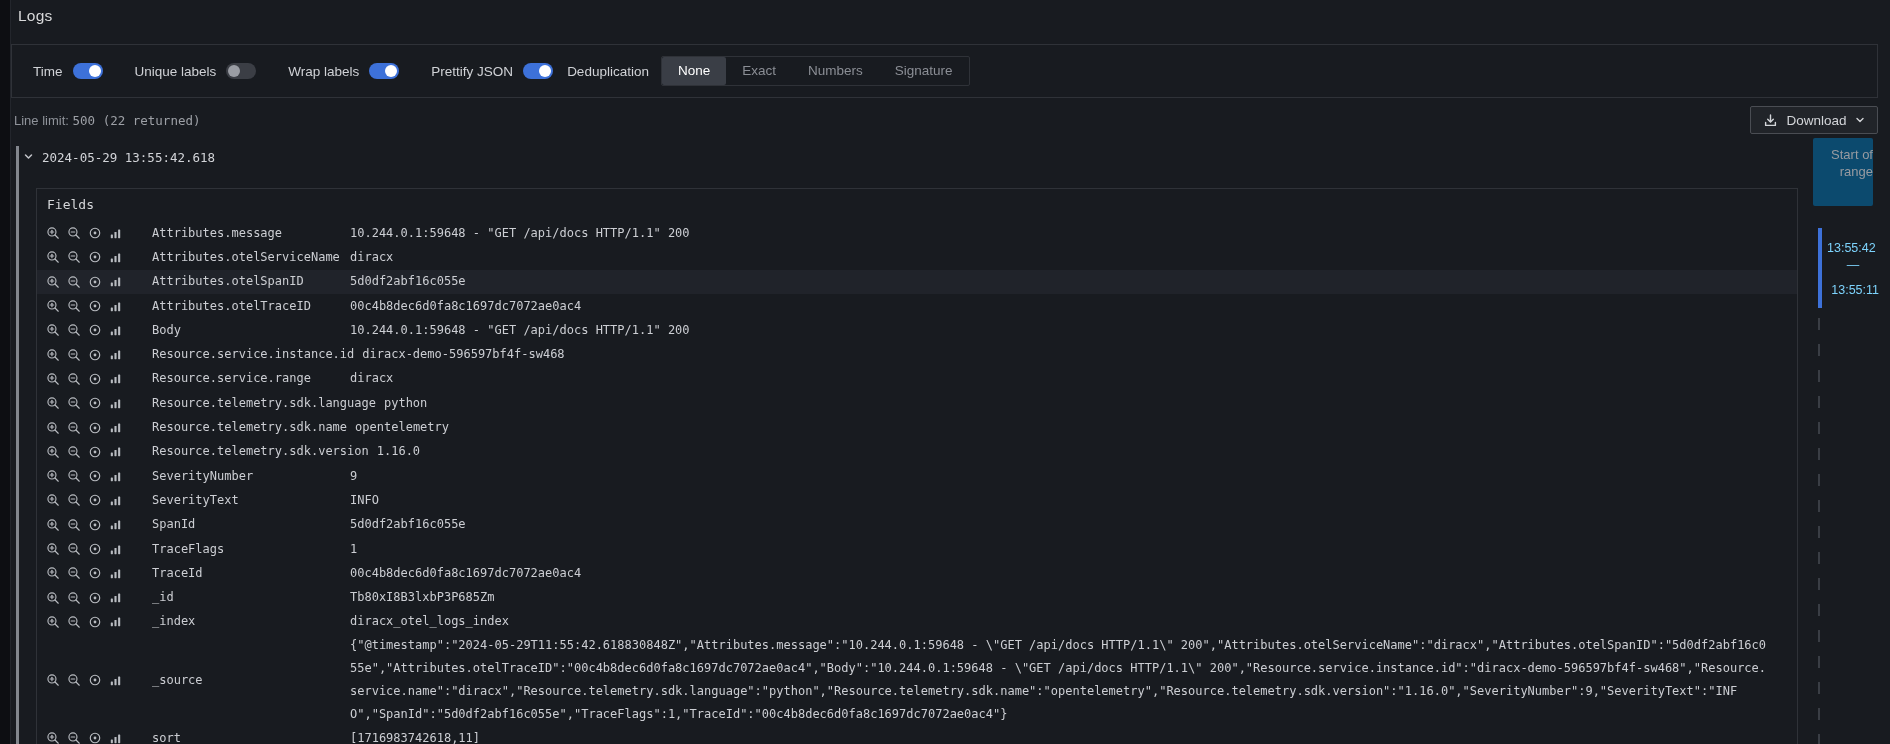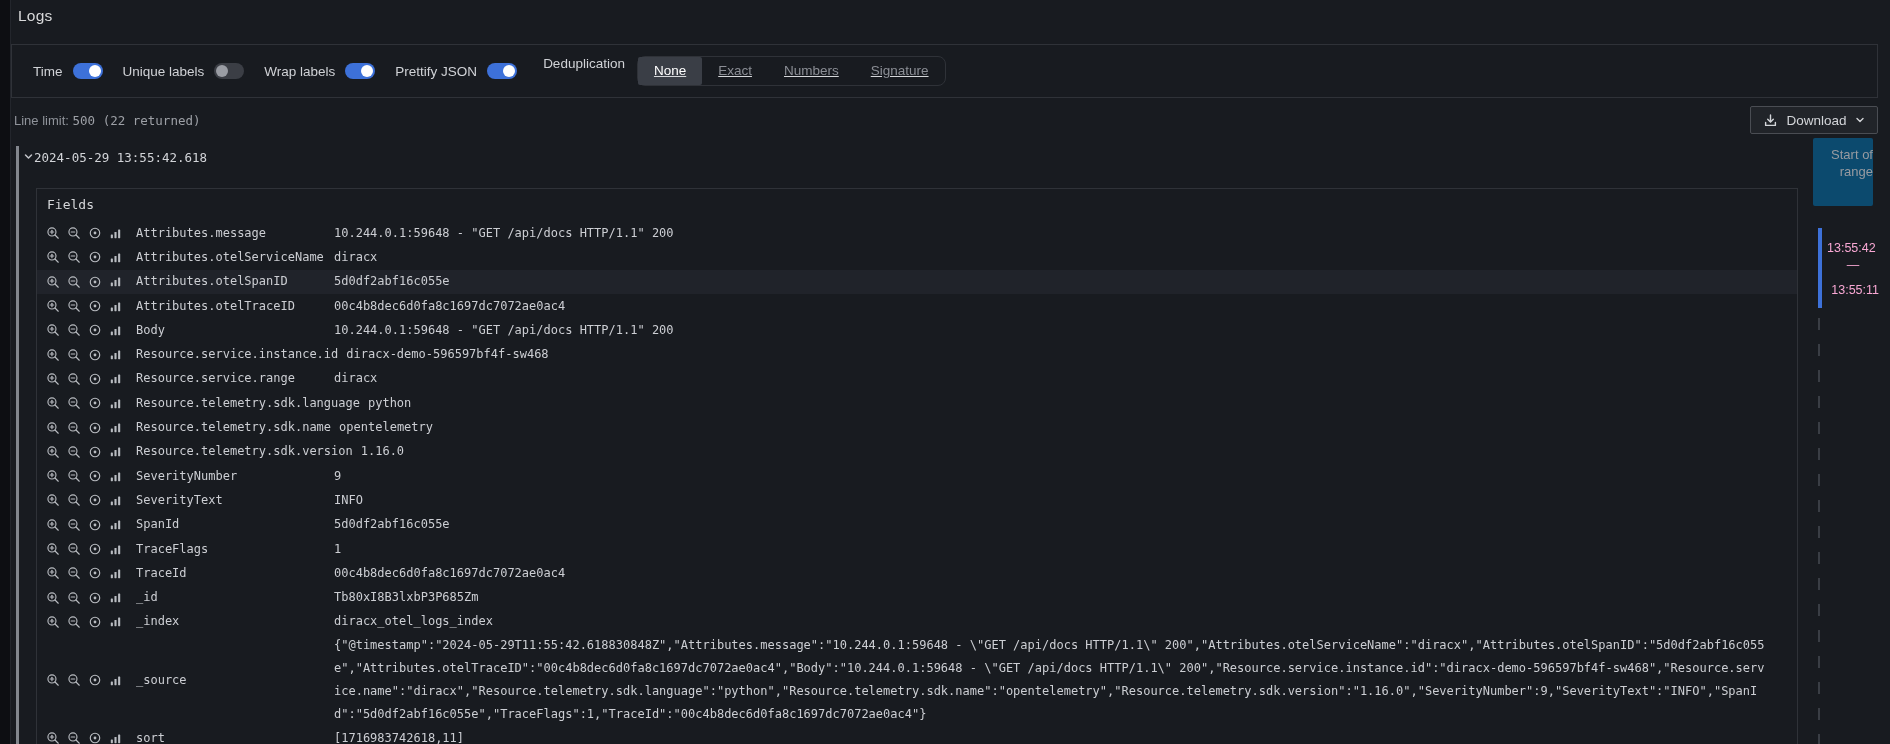--- a/index.html
+++ b/index.html
@@ -16,33 +16,33 @@
   .left-strip { position: absolute; left: 0; top: 0; width: 11px; height: 100%;
     background: #0d0e12; border-right: 1px solid #23262c; }
 
   .panel-title { position: absolute; left: 18px; top: 7px; font-size: 15.5px;
     font-weight: 500; color: #d8d9da; letter-spacing: .2px; }
 
   
   .toolbar { position: absolute; left: 11px; top: 44px; width: 1867px; height: 54px;
     border: 1px solid #2f3238; display: flex; align-items: center;
     padding: 0 16px 0 21px; }
-  .toggles-host { display: flex; align-items: center; gap: 20px; }
+  .toggles-host { display: flex; align-items: center; gap: 32px; }
   .tgl { display: flex; align-items: center; gap: 10px; }
   .tgl-label, .tb-label { font-size: 13.5px; color: #d0d2d6; white-space: nowrap; }
   .switch { width: 30px; height: 16px; border-radius: 9px; background: #3b3e45;
     position: relative; display: inline-block; cursor: pointer; flex: 0 0 auto; }
   .knob { position: absolute; top: 2px; left: 2px; width: 12px; height: 12px;
     border-radius: 50%; background: #9a9da4; }
   .tgl.on .switch { background: #3d71d9; }
   .tgl.on .knob { left: 16px; background: #ffffff; }
 
-  .ctl-group { display: flex; gap: 12px; margin-left: 26px; }
+  .ctl-group { display: flex; align-items: center; gap: 12px; margin-left: 14px; }
   .seg { display: flex; align-items: stretch; border: 1px solid #2f3238;
-    border-radius: 8px; height: 30px; text-decoration: underline; }
+    border-radius: 2px; height: 30px; }
   .seg .opt { background: transparent; border: none; color: #8b8e95;
     font-family: "Liberation Sans", sans-serif; font-size: 13.5px;
     padding: 0 16px; line-height: 28px; cursor: pointer; border-radius: 2px; white-space: nowrap; }
   .seg .opt.sel { background: #3a3e46; color: #ffffff; }
   .right-cluster { margin-left: auto; display: flex; align-items: center; gap: 12px; }
 
   
   .meta-line { position: absolute; left: 14px; top: 113px; font-size: 13px; color: #8f939a; }
   .meta-line .mono { font-size: 12.5px; color: #9da0a6; }
 
@@ -50,48 +50,48 @@
     background: #212429; border: 1px solid #4a4d53; border-radius: 2px;
     display: flex; align-items: center; justify-content: center; gap: 8px;
     color: #d3d5d9; font-size: 13.5px; cursor: pointer;
     font-family: "Liberation Sans", sans-serif; }
   .download-btn svg { display: block; }
 
   
   .level-bar { position: absolute; left: 16px; top: 146px; width: 3px; bottom: 0;
     background: #82868d; }
   .log-header { position: absolute; left: 23px; top: 148px; height: 18px;
-    display: flex; align-items: center; gap: 0; cursor: pointer; }
+    display: flex; align-items: center; gap: 8px; cursor: pointer; }
   .log-ts { font-size: 12.5px; color: #d2d4d8; }
 
   
   .fields-box { position: absolute; left: 36px; top: 188px; width: 1762px; height: 600px;
     border: 1px solid #2f3238; padding: 8px 12px 0 8px; overflow: hidden; }
   .fields-title { font-size: 13px; color: #d5d7da; margin: 0 0 8px 2px; line-height: 16px; }
   .frow { display: flex; align-items: center; min-height: 24.3px; line-height: 23px;
     margin: 0 -12px 0 -8px; padding: 0 12px 0 8px; }
   .frow.hl { background: #20232a; }
   .ficons { display: flex; align-items: center; gap: 7px; width: 82px; flex: 0 0 82px;
     padding-left: 1px; }
   .icn { width: 14px; height: 14px; background: none; border: none; padding: 0;
     color: #b9bcc1; cursor: pointer; display: inline-flex; align-items: center; }
   .icn svg { display: block; }
   .fname { min-width: 198px; padding-right: 8px; white-space: nowrap;
-    margin-left: 9px; font-size: 12px; color: #ccced3; flex: 0 0 auto; }
+    margin-left: 25px; font-size: 12px; color: #ccced3; flex: 0 0 auto; }
   .fval { flex: 1 1 auto; padding-right: 14px; font-size: 12px; color: #ccced3;
     word-break: break-all; white-space: pre-wrap; }
 
   
   .range-label-box { position: absolute; left: 1813px; top: 138px; width: 60px; height: 68px;
     background: #0c4a6e; border-radius: 2px; color: #989ba1; font-size: 13px;
     line-height: 17px; text-align: right; padding-top: 8px; }
   .range-bar { position: absolute; left: 1818px; top: 228px; width: 4px; height: 80px;
     background: #3d71d9; }
   .range-from, .range-to, .range-sep { position: absolute; left: 1827px; width: 52px;
-    color: #f9a8d4; font-size: 12.5px; }
+    color: #7dd3fc; font-size: 12.5px; }
   .range-from { top: 241px; }
   .range-sep { top: 258px; text-align: center; }
   .range-to { top: 283px; text-align: right; }
   .range-dashes { position: absolute; left: 1818px; top: 318px; width: 2px; height: 426px;
     background: repeating-linear-gradient(180deg, #3a3e45 0 12px, transparent 12px 26px); }
 </style>
 </head>
 <body>
 
 <div class="left-strip"></div>

